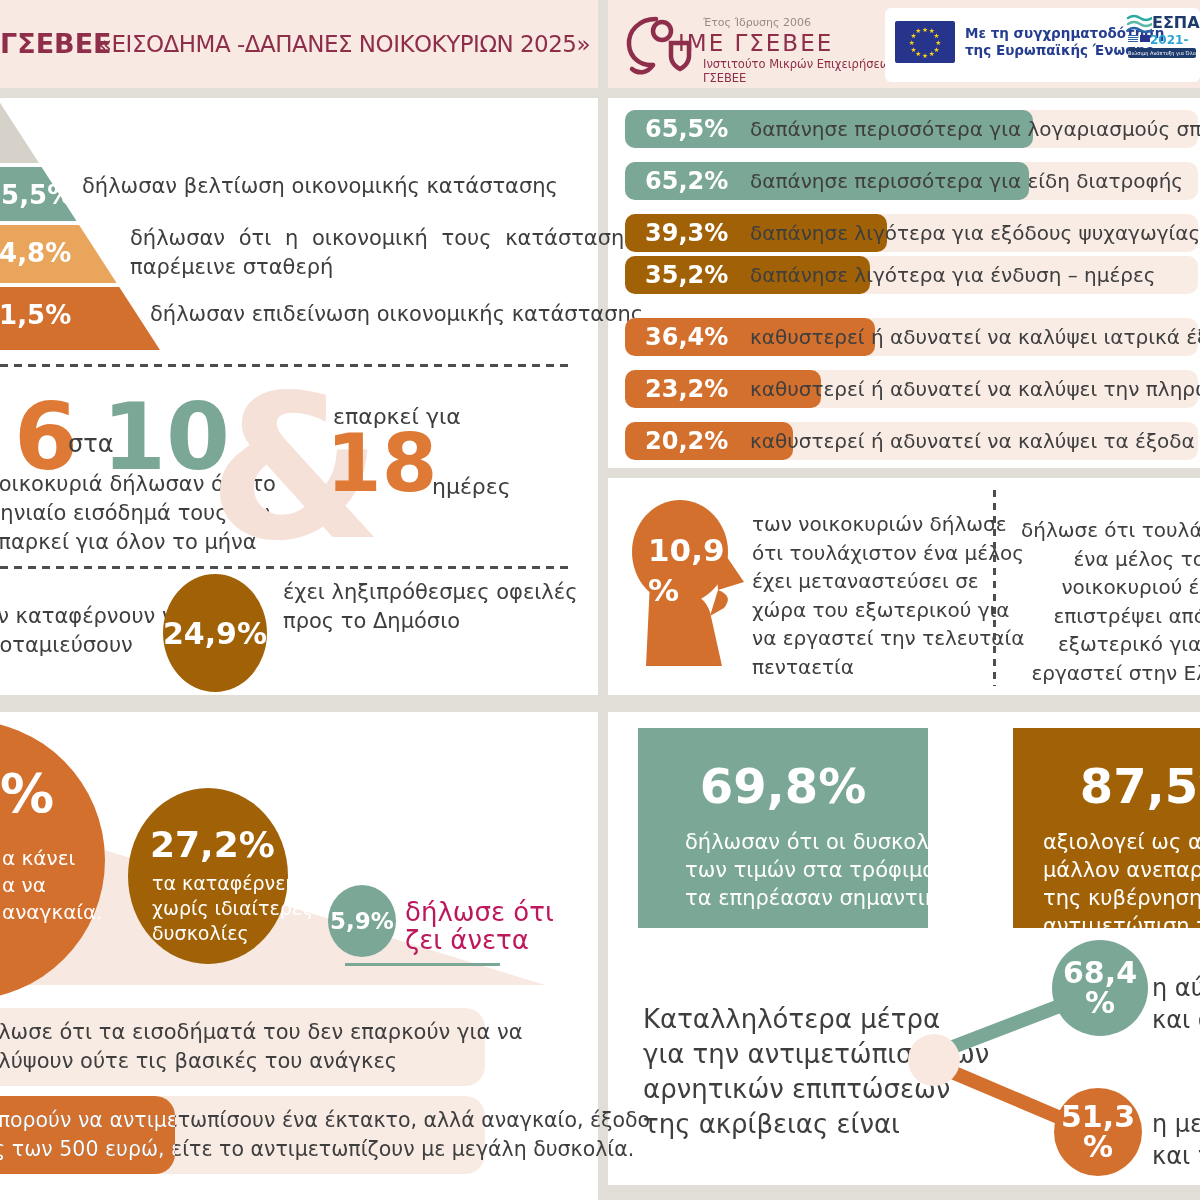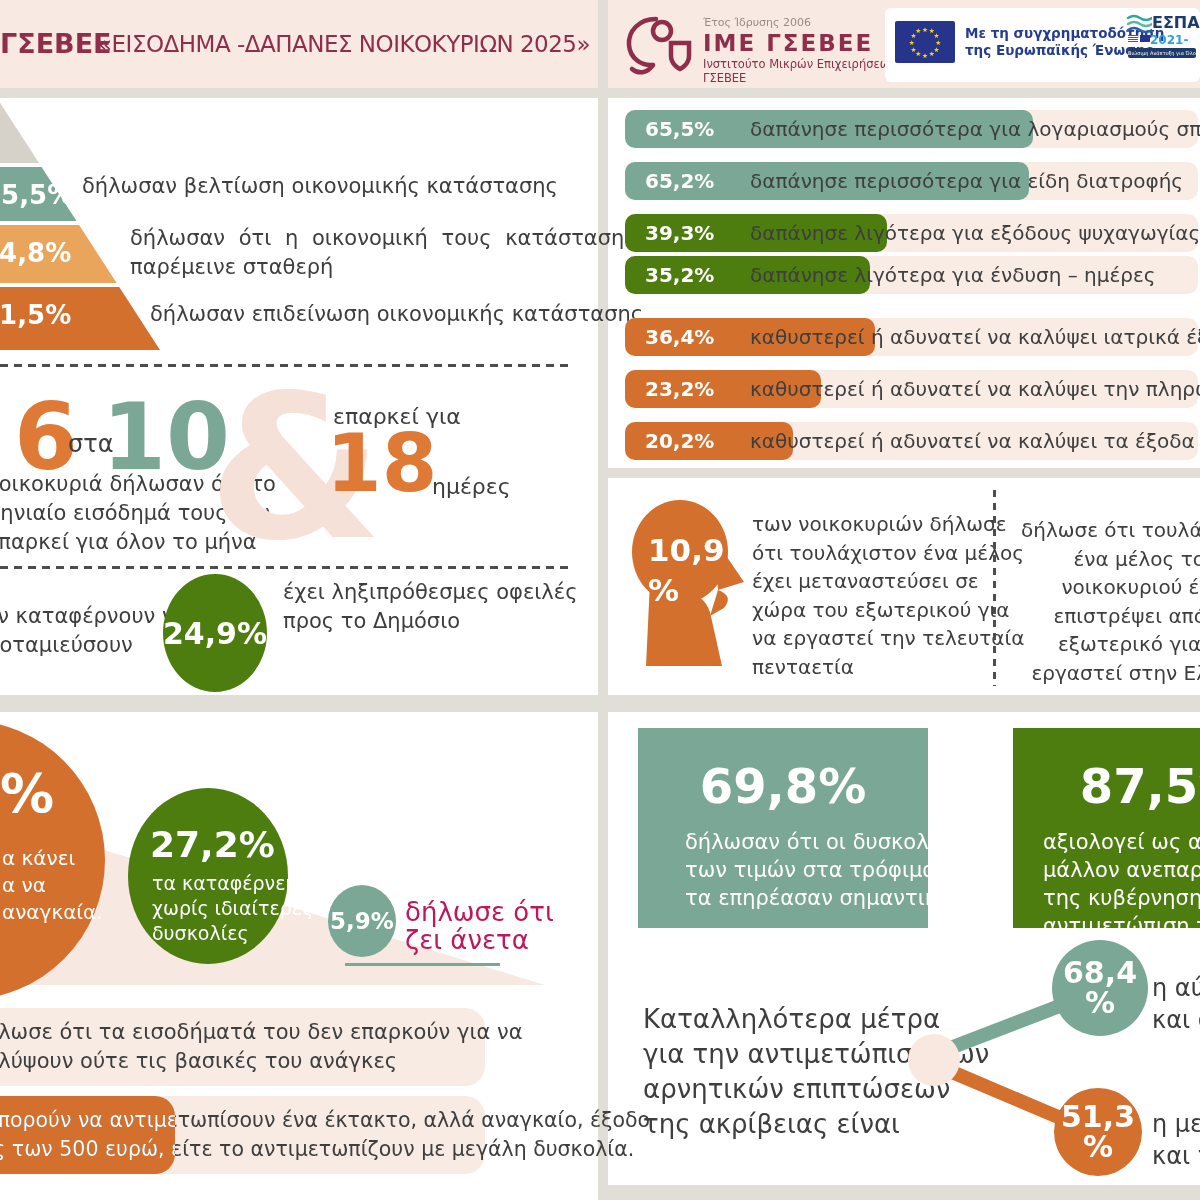--- a/index.html
+++ b/index.html
@@ -4,51 +4,51 @@
 <style>
   html,body{margin:0;padding:0}
   #page{position:relative;width:1200px;height:1200px;background:#E1DED8;overflow:hidden;
         font-family:"DejaVu Sans","Liberation Sans",sans-serif;color:#3E3E3E}
   .abs{position:absolute}
   .card{position:absolute;background:#fff}
   .pinkbg{background:#F8E9E2}
   .ln{display:block;white-space:nowrap}
   .w{color:#fff}
   .teal-bg{background:#7BA796}
-  .or-bg{background:#4d7c0f}
+  .or-bg{background:#a16207}
   .dk-bg{background:#D4702E}
   .b{font-weight:bold}
   .dash-h{position:absolute;height:3px;background:repeating-linear-gradient(90deg,#4d4d4d 0 8px,transparent 8px 14px)}
   .dash-v{position:absolute;width:3px;background:repeating-linear-gradient(180deg,#4d4d4d 0 7px,transparent 7px 13px)}
   
   .brand{left:0;top:28px;font-size:27px;font-weight:bold;color:#8E2E4B;white-space:nowrap}
   .title{left:98px;top:31px;font-size:23px;color:#8E2E4B;white-space:nowrap;letter-spacing:-0.5px}
   .ime-founded{left:703px;top:16px;font-size:11px;color:#9B8A84}
-  .ime-name{left:703px;top:30px;font-size:23px;font-weight:bold;color:#8E2E4B;letter-spacing:2px}
+  .ime-name{left:678px;top:30px;font-size:23px;font-weight:normal;color:#8E2E4B;letter-spacing:2px}
   .ime-sub1{left:703px;top:57px;font-size:11.5px;color:#8E2E4B}
   .ime-sub2{left:703px;top:71px;font-size:11.5px;color:#8E2E4B}
   .eu-card{left:885px;top:8px;width:315px;height:74px;background:#fff;border-radius:6px}
   .eu-flag{left:895px;top:21px;width:60px;height:42px;background:#27348B;border-radius:2px}
   .eu-text{left:965px;top:25px;font-size:13.5px;font-weight:bold;color:#253D90;line-height:17px}
   .espa-name{left:1152px;top:13px;font-size:16px;font-weight:bold;color:#1E3B6E}
   .espa-years{left:1150px;top:33px;font-size:12px;font-weight:bold;color:#2AA4D4}
   .espa-banner{left:1128px;top:48px;width:68px;height:10px;background:#1E3B6E;border-radius:2px;
                color:#fff;font-size:5px;text-align:center;line-height:10px;white-space:nowrap;overflow:hidden}
   .gflag{left:1128px;top:35px;width:10px;height:7px;background:repeating-linear-gradient(180deg,#2b63a8 0 1px,#fff 1px 2px)}
   .euflag-mini{left:1140px;top:35px;width:10px;height:7px;background:#27348B}
   
   .pyr{left:-170px;top:95px;width:330px;height:255px;clip-path:polygon(50% 0,100% 100%,0 100%)}
   .pyr div{position:absolute;left:0;width:100%}
   .pyr-lbl{font-size:26px;font-weight:bold;color:#fff;white-space:nowrap}
   .side-lbl{font-size:21px;line-height:29px;white-space:nowrap}
   
   .bar-row{position:absolute;left:625px;width:573px;height:38px}
   .bar-track{position:absolute;left:0;top:0;width:573px;height:38px;background:#F9ECE5;border-radius:10px}
   .bar-fill{position:absolute;left:0;top:0;height:38px;border-radius:10px}
-  .bar-pct{position:absolute;left:20px;top:0;line-height:38px;font-size:20px;font-weight:bold;color:#fff}
+  .bar-pct{position:absolute;left:20px;top:0;line-height:38px;font-size:24px;font-weight:bold;color:#fff}
   .bar-label{position:absolute;left:125px;top:0;line-height:38px;font-size:20px;color:#3E3E3E;white-space:nowrap}
   
   .bignum{font-size:92px;font-weight:bold;line-height:1}
   .amp{left:208px;top:368px;font-size:200px;font-weight:bold;color:#F6E1D8;line-height:1}
   
   .circ{position:absolute;border-radius:50%;display:flex;align-items:center;justify-content:center}
   .mig-right .ln{display:flex;justify-content:center;white-space:nowrap}
   .cblock{text-align:center}
 </style>
 </head>

